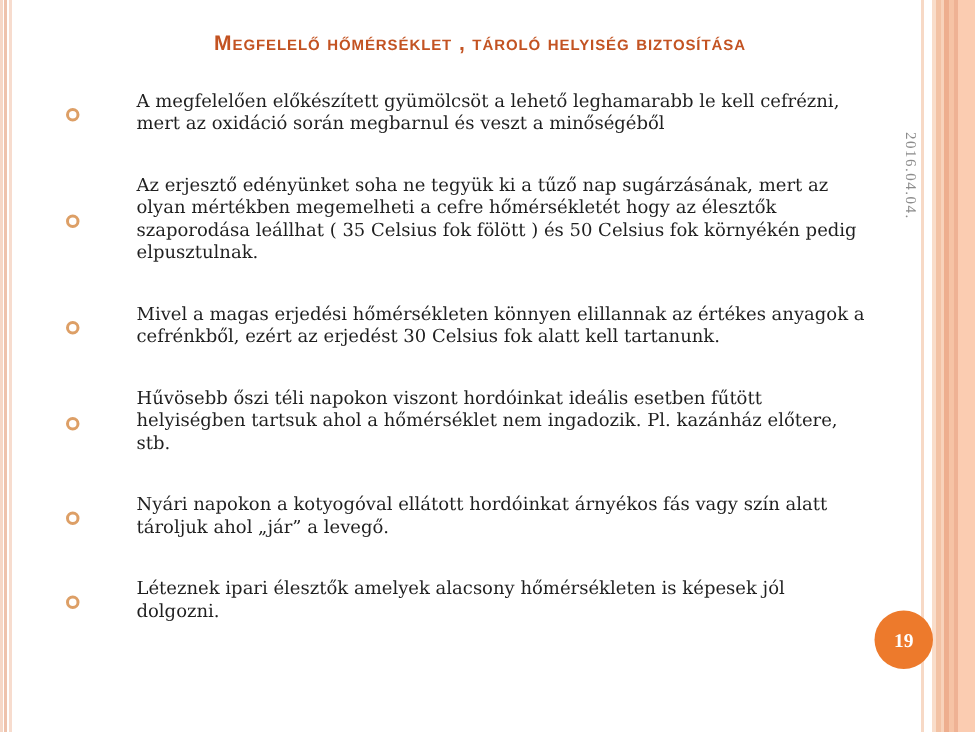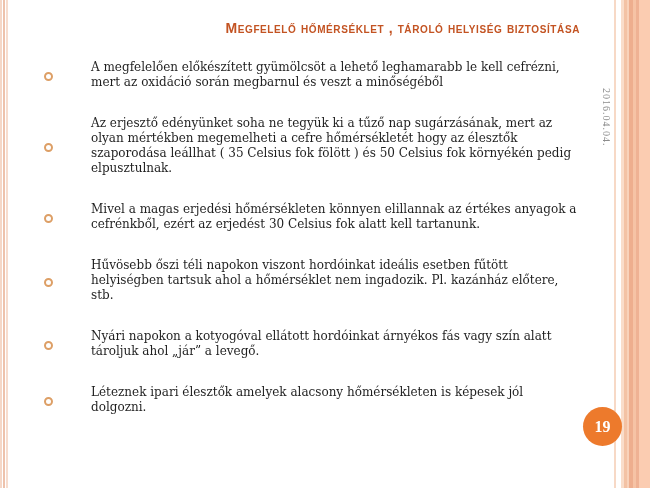--- a/index.html
+++ b/index.html
@@ -30,21 +30,21 @@
     background:linear-gradient(to right,
       #f5d7c7 0px,#f5d7c7 2px,
       #ffffff 2px,#ffffff 3px,
       #eec2ac 3px,#eec2ac 5px,
       #ffffff 5px,#ffffff 6px,
       #f7dcce 6px,#f7dcce 8px,
       #ffffff 8px,#ffffff 9px);
   }
   .title{
     margin:20px 70px 0 60px;
-    text-align:right;
+    text-align:center;
     font-family:"Liberation Sans","DejaVu Sans",sans-serif;
     font-weight:bold;
     font-variant:small-caps;
     font-size:14px;
     letter-spacing:0.6px;
     color:var(--title-color,#c35322);
   }
   .bullets{
     list-style:none;
     margin:24px 0 0 0;
@@ -78,21 +78,21 @@
   }
   .page-badge{
     position:absolute;
     top:407px;right:28px;
     width:39px;height:39px;
     border-radius:50%;
     background:var(--accent-color,#ed7a2c);
     color:#ffffff;
     font-family:"Liberation Serif","DejaVu Serif",serif;
     font-weight:bold;
-    font-size:16px;
+    font-size:13px;
     display:flex;align-items:center;justify-content:center;
     z-index:2;
   }
 </style>
 </head>
 <body>
 
 <div class="slide">
 
   <div class="stripe-left"></div>

